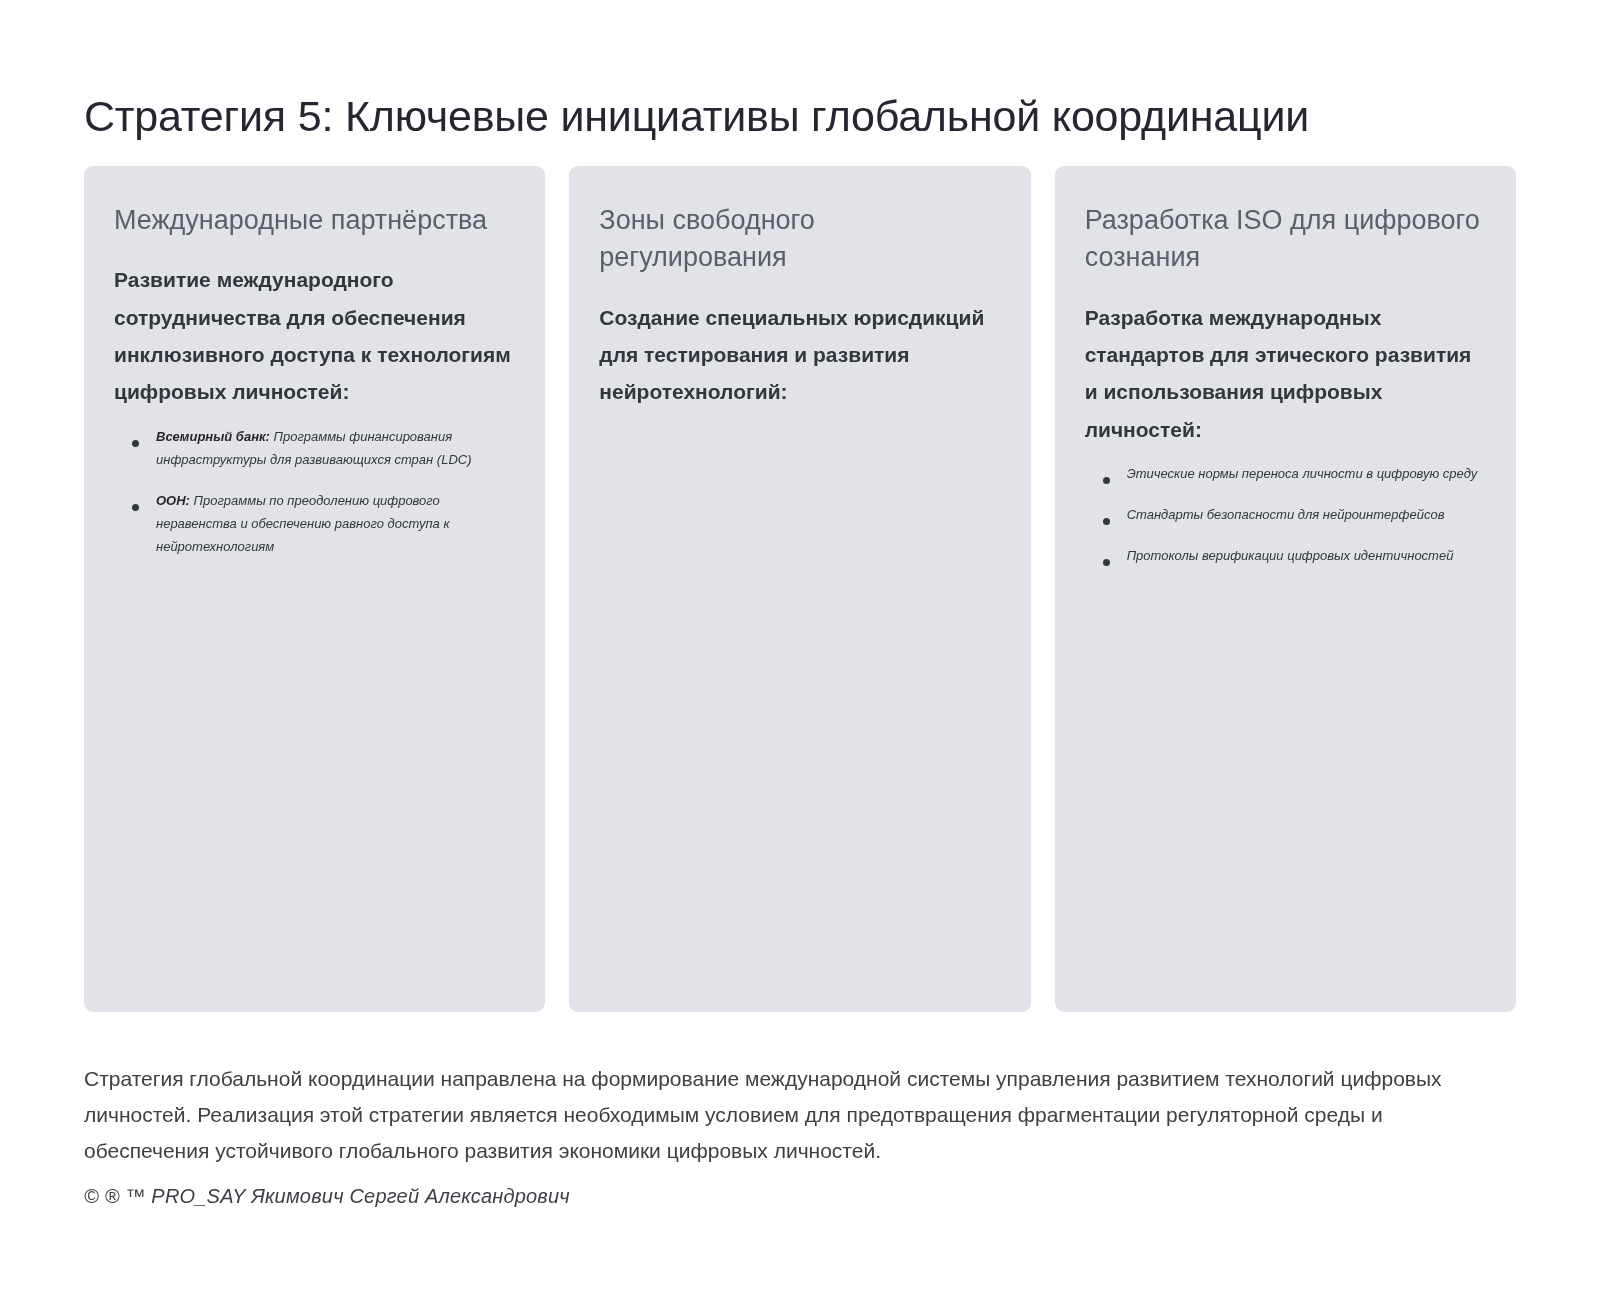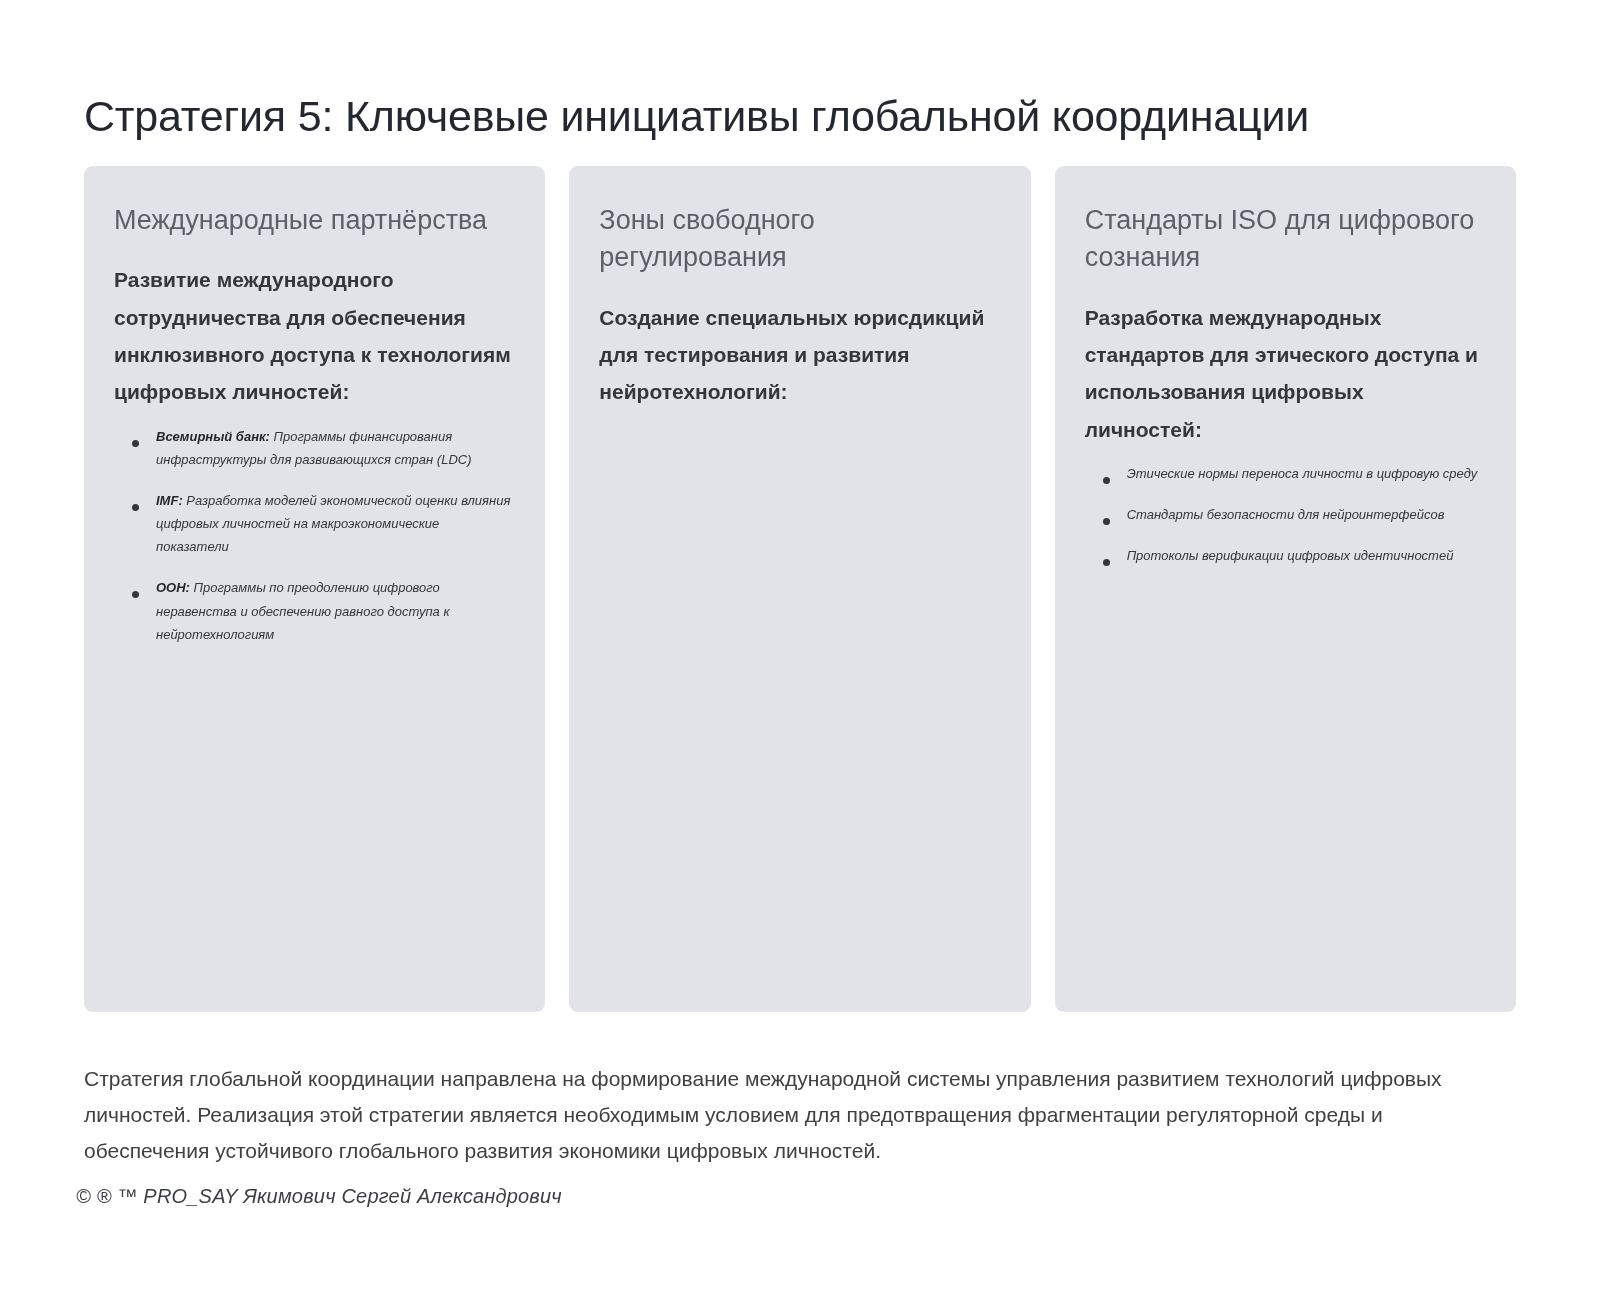--- a/index.html
+++ b/index.html
@@ -99,21 +99,21 @@
     position: absolute;
     left: 84px;
     top: 1040px;
     width: 1360px;
     font-size: 21px;
     color: #404040;
     line-height: 1.72;
   }
   .copyright {
     position: absolute;
-    left: 76px;
+    left: 84px;
     top: 1185px;
     font-size: 20px;
     font-style: italic;
     color: #3b3e44;
     letter-spacing: 0.2px;
   }
 </style>
 </head>
 <body>
 
@@ -125,38 +125,34 @@
 
     <div class="card">
       <div class="card-title">Международные партнёрства</div>
       <p class="card-intro">Развитие международного сотрудничества для обеспечения инклюзивного доступа к технологиям цифровых личностей:</p>
       <ul class="bullets">
         <li>
           <span class="b-strong">Всемирный банк:</span> 
           <span>Программы финансирования инфраструктуры для развивающихся стран (LDC)</span>
         </li>
         <li>
-          <span class="b-strong">IMF:</span> 
-          <span>Разработка моделей экономической оценки влияния цифровых личностей на макроэкономические показатели</span>
-        </li>
-        <li>
           <span class="b-strong">ООН:</span> 
           <span>Программы по преодолению цифрового неравенства и обеспечению равного доступа к нейротехнологиям</span>
         </li>
       </ul>
     </div>
 
     <div class="card">
       <div class="card-title">Зоны свободного регулирования</div>
       <p class="card-intro">Создание специальных юрисдикций для тестирования и развития нейротехнологий:</p>
     </div>
 
     <div class="card">
-      <div class="card-title">Стандарты ISO для цифрового сознания</div>
-      <p class="card-intro">Разработка международных стандартов для этического доступа и использования цифровых личностей:</p>
+      <div class="card-title">Разработка ISO для цифрового сознания</div>
+      <p class="card-intro">Разработка международных стандартов для этического развития и использования цифровых личностей:</p>
       <ul class="bullets">
         <li>
           
           <span>Этические нормы переноса личности в цифровую среду</span>
         </li>
         <li>
           
           <span>Стандарты безопасности для нейроинтерфейсов</span>
         </li>
         <li>

